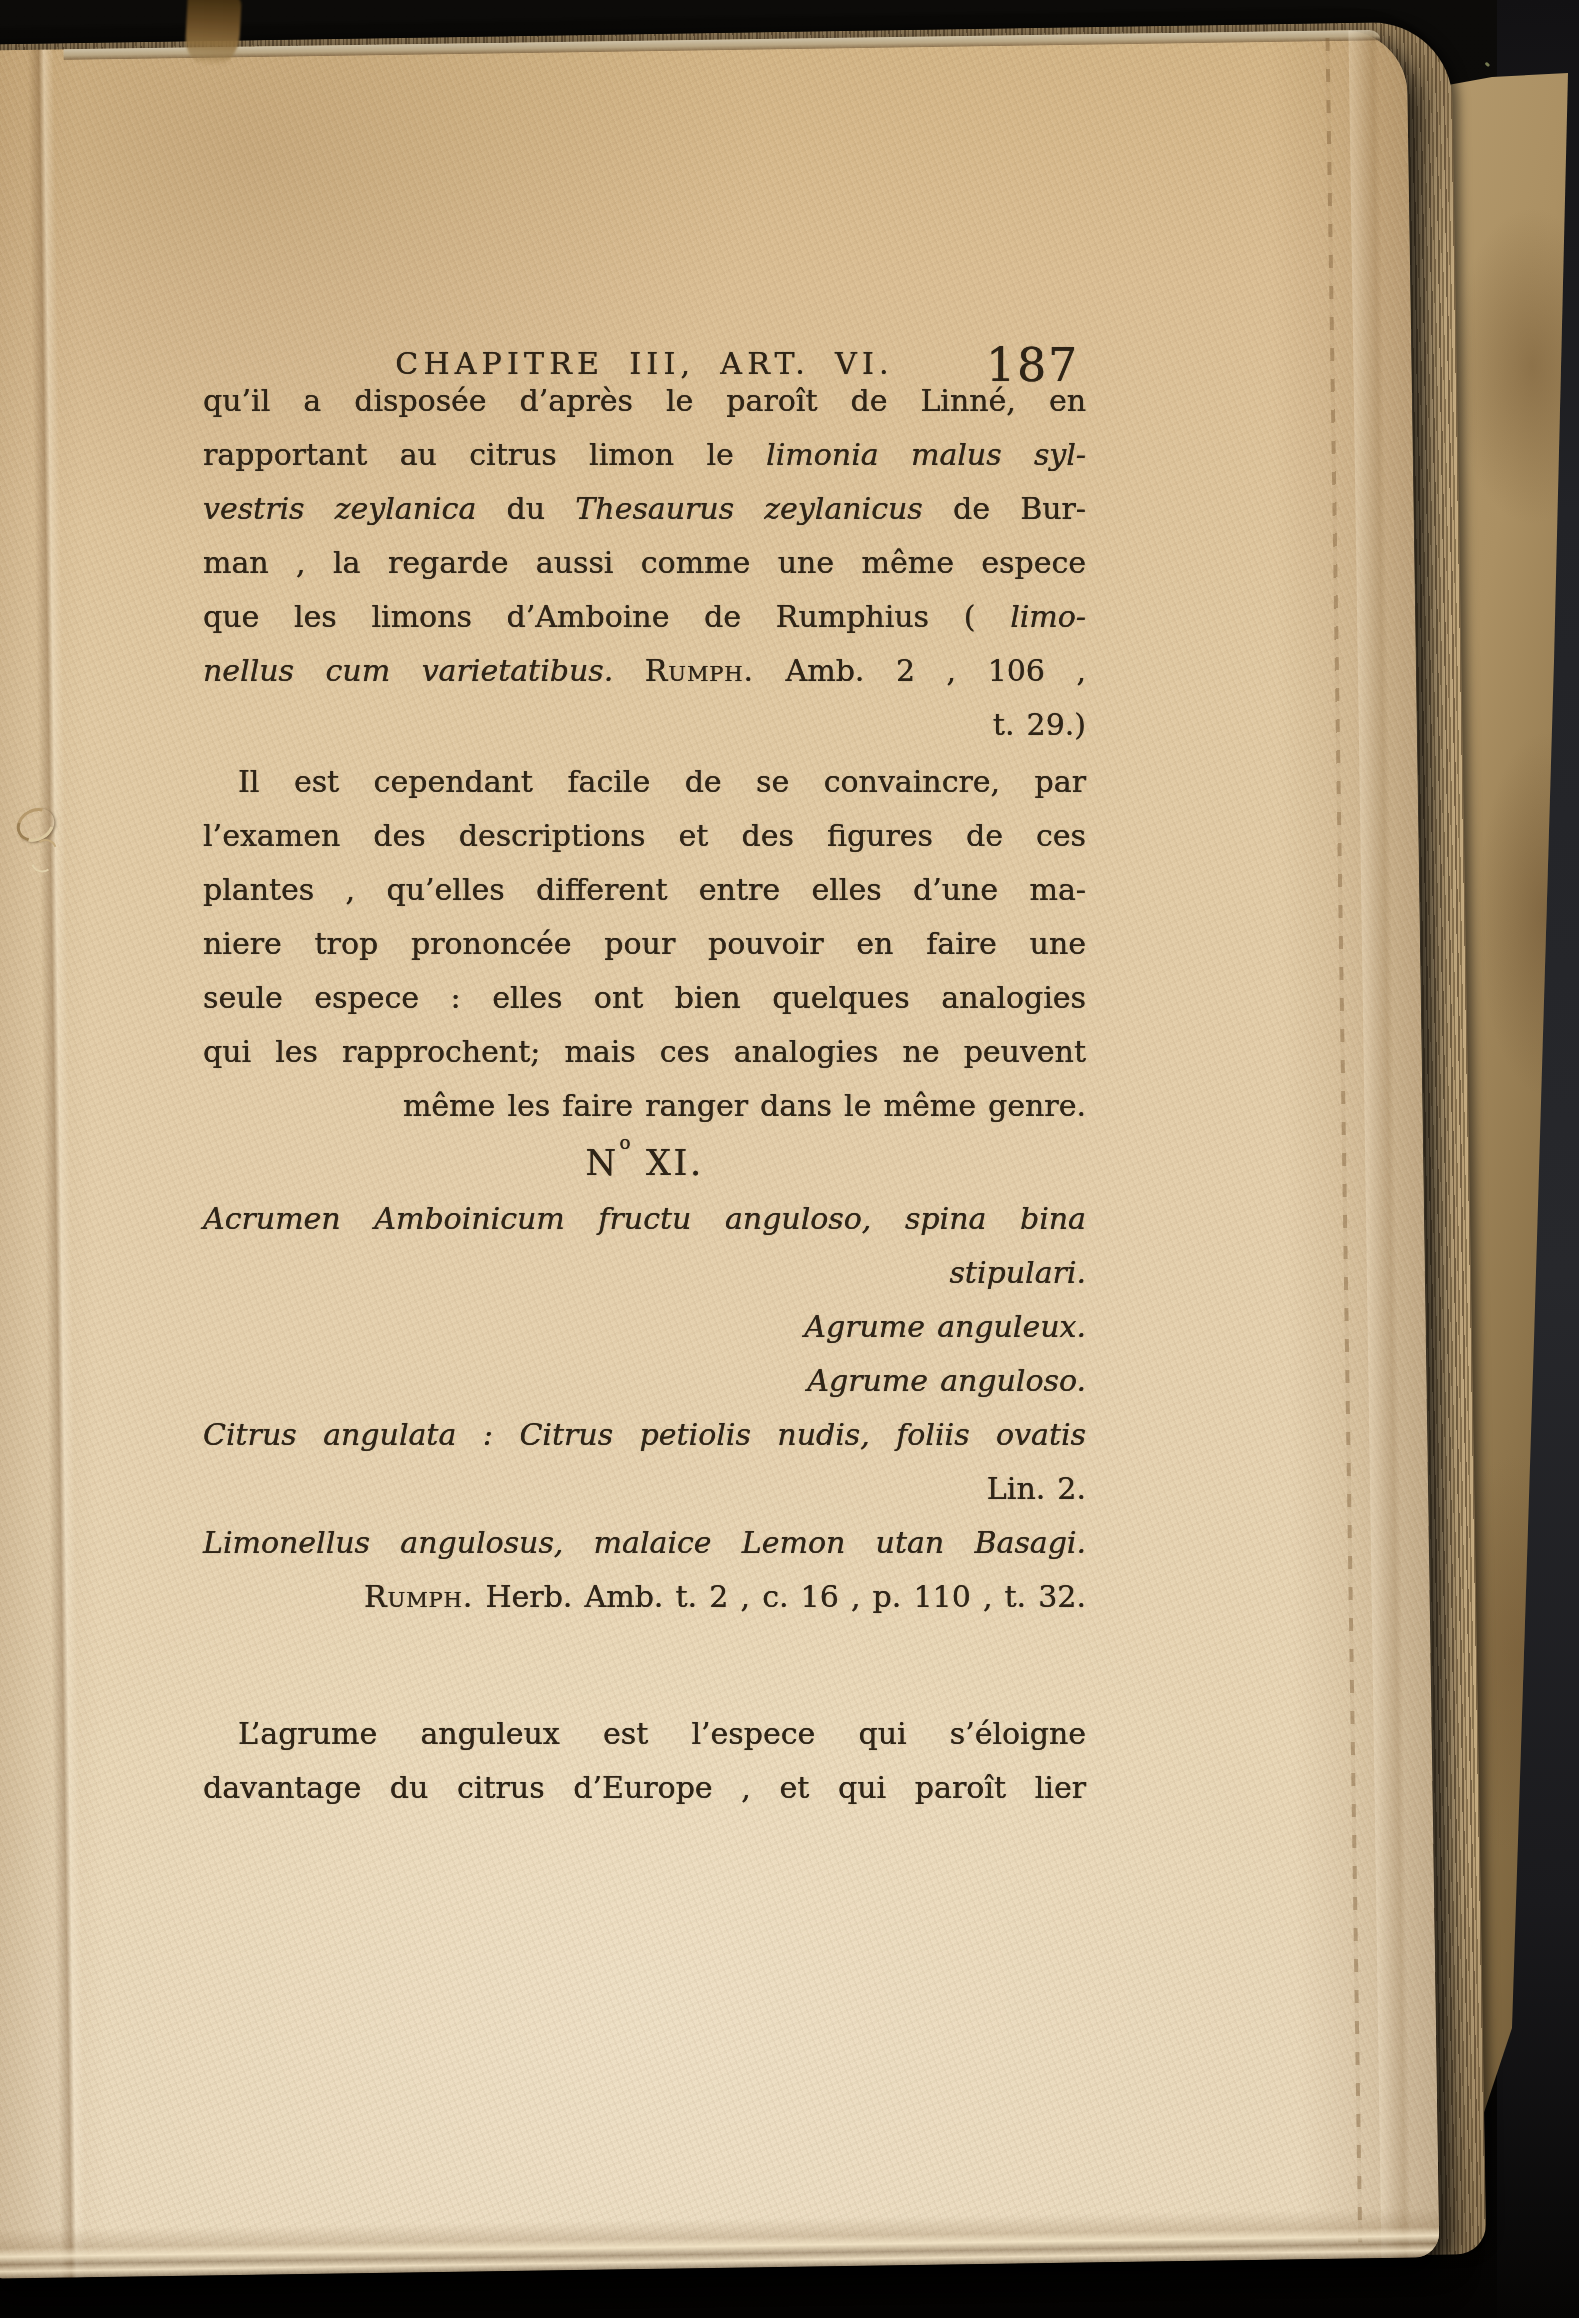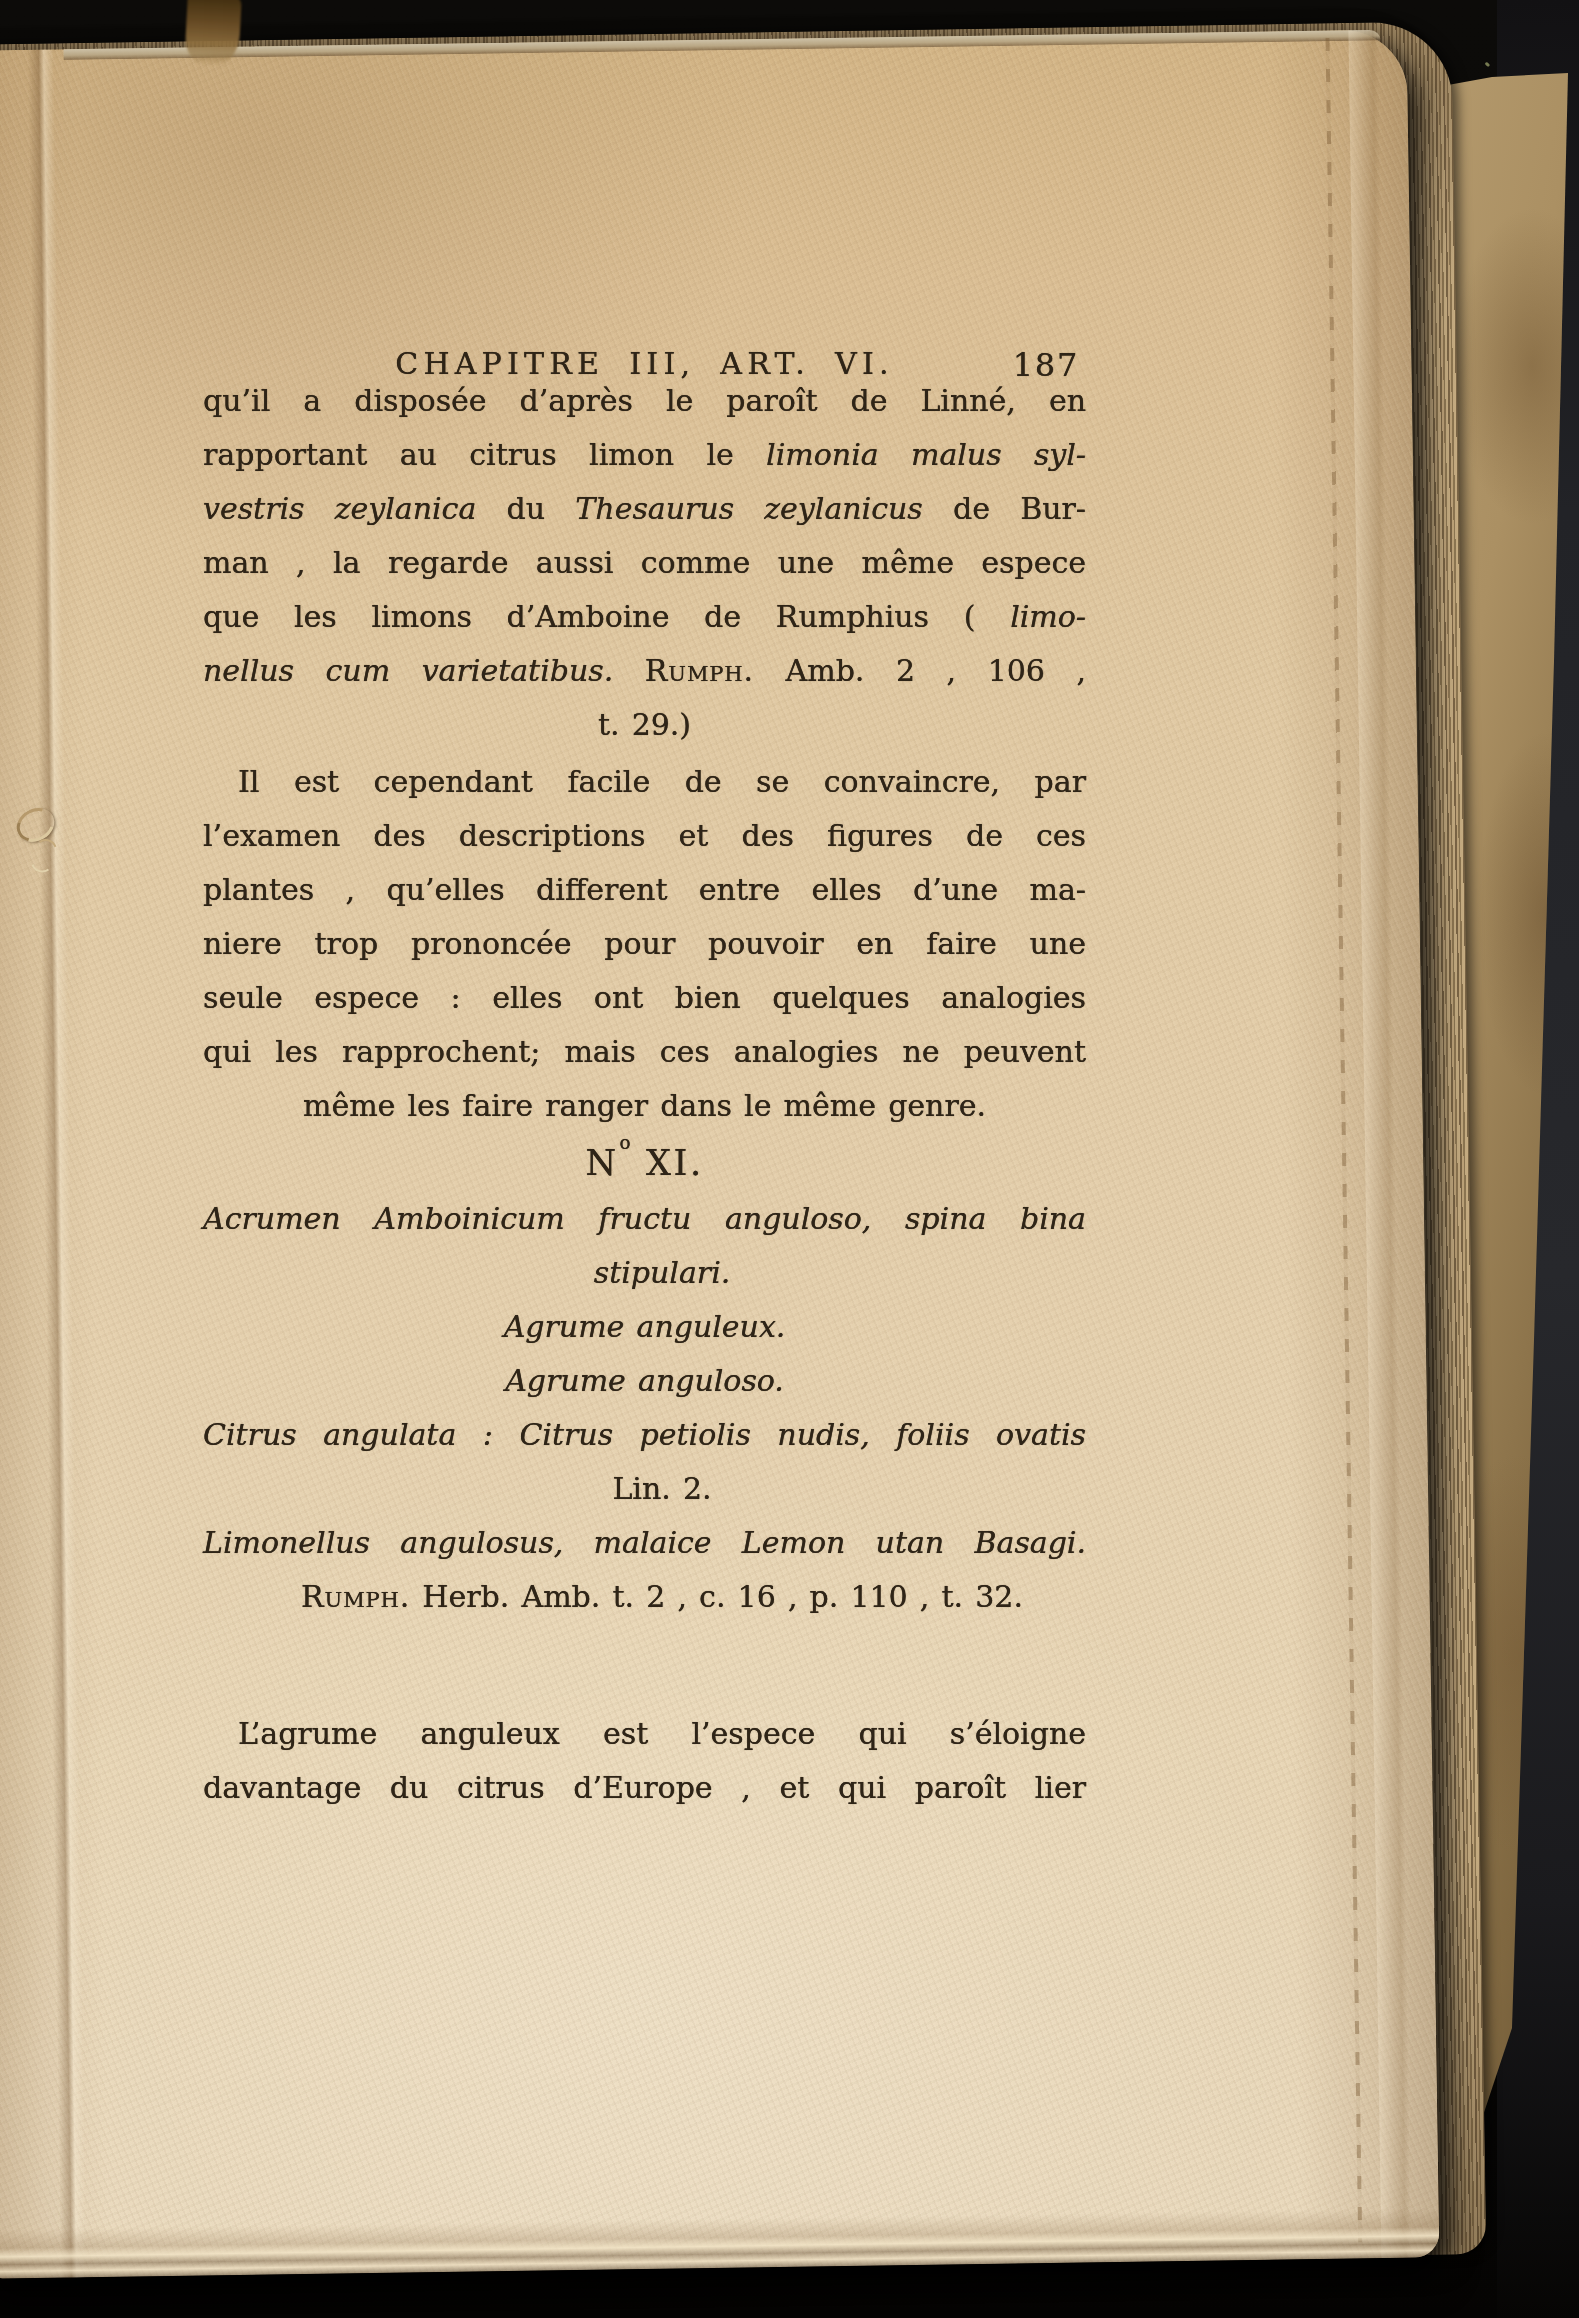--- a/index.html
+++ b/index.html
@@ -98,32 +98,32 @@
     position:absolute;left:203px;top:0;width:883px;height:100%;
     color:#2e2417;
     text-shadow:0 0 0.7px rgba(44,32,18,.85),0.3px 0.3px 0.6px rgba(44,32,18,.35);
   }
   .runhead{
     position:absolute;top:346px;left:0;right:0;height:35px;line-height:35px;
     text-align:center;font-size:30px;letter-spacing:5.2px;word-spacing:10.4px;
   }
   .pageno{
     position:absolute;top:345px;right:7px;height:40px;line-height:40px;
-    font-size:32px;letter-spacing:1.7px;
+    font-size:46px;letter-spacing:1.7px;
   }
   .block{position:absolute;left:0;right:0;}
   .p1{top:374px;} .p2{top:755px;} .syn{top:1192px;} .p3{top:1707px;}
   .no-heading{
     position:absolute;top:1133px;left:0;right:0;height:45px;line-height:45px;
     text-align:center;font-size:35px;letter-spacing:2.6px;
   }
   .no-heading .ord{font-size:18.3px;position:relative;top:-13px;left:0.9px;}
   .ln{height:54px;line-height:54px;font-size:30px;}
   .ln.j{text-align:justify;text-align-last:justify;}
-  .ln.l{text-align:center;word-spacing:2.6px;}
+  .ln.l{text-align:right;word-spacing:2.6px;}
   .ln.ind{padding-left:35px;}
   .it{font-style:italic;}
   .sc{font-variant:small-caps;letter-spacing:0.9px;}
 </style>
 </head>
 <body>
 
 <div id="scan">
   <div class="bg-right"></div>
   <div class="backsheet"></div>

